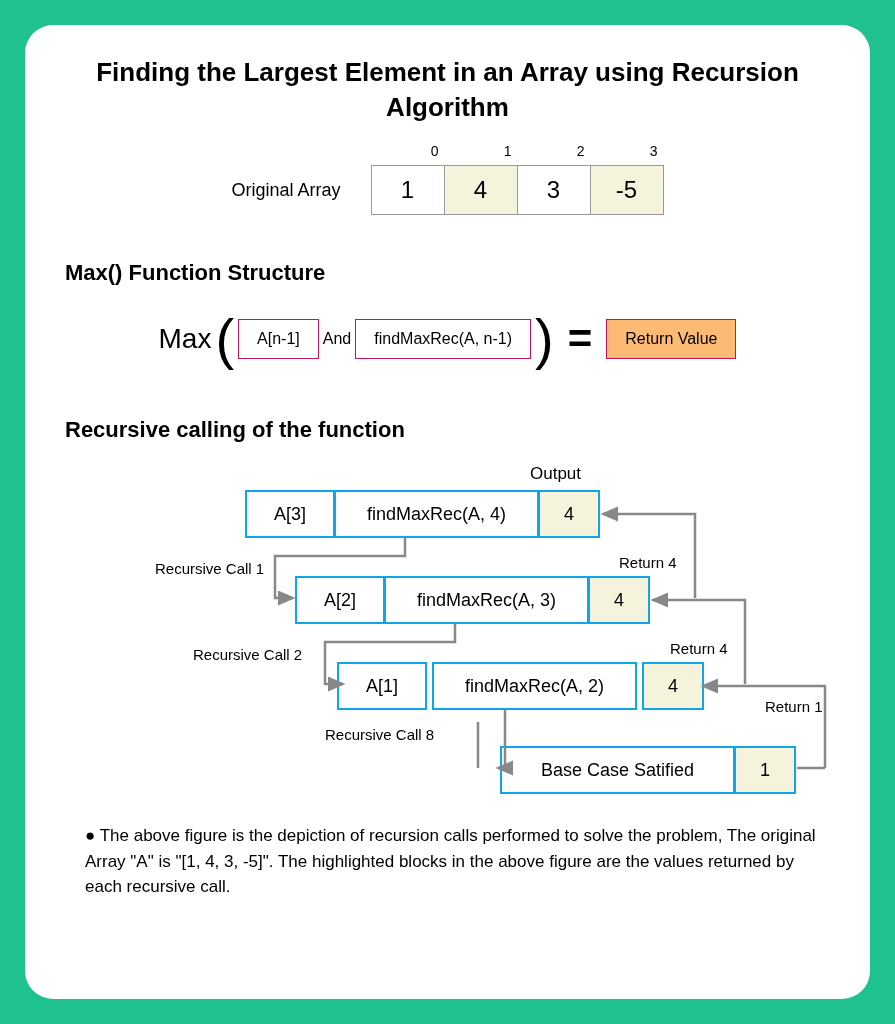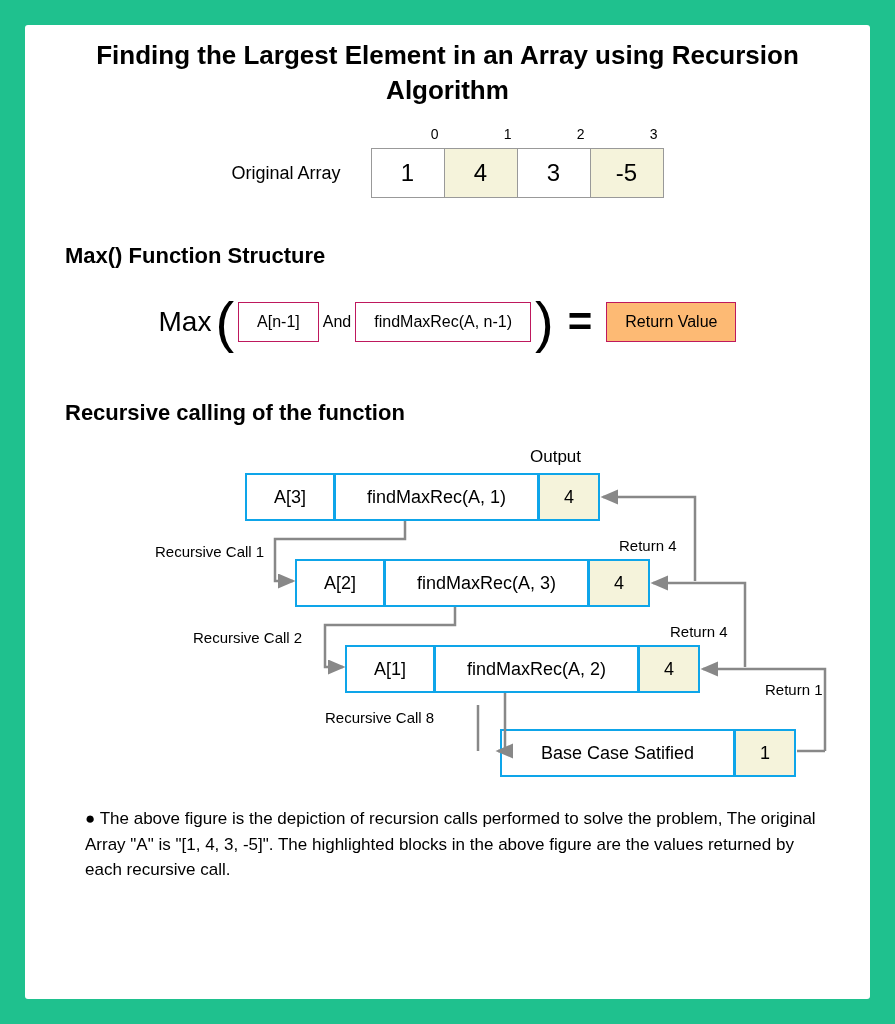--- a/index.html
+++ b/index.html
@@ -5,24 +5,24 @@
 * { box-sizing: border-box; margin: 0; padding: 0; }
 body {
   background: #1fc18e;
   padding: 25px;
   font-family: 'Segoe UI', Arial, sans-serif;
   width: 895px;
   height: 1024px;
 }
 .card {
   background: #fff;
-  border-radius: 3px;
+  border-radius: 28px;
   width: 100%;
   height: 100%;
-  padding: 13px 40px;
+  padding: 30px 40px;
   position: relative;
 }
 .title {
   font-size: 26px;
   font-weight: 700;
   text-align: center;
   line-height: 1.35;
   margin-bottom: 40px;
 }
 .arr-section { display: flex; align-items: center; justify-content: center; gap: 30px; margin-bottom: 45px; }
@@ -122,37 +122,37 @@
   </div>
 
   <div class="subhead">Recursive calling of the function</div>
 
   <div class="rec-area">
 
     <div class="out-lbl" style="left:465px; top:-4px;">Output</div>
 
     <div class="call-row" style="left:180px; top:22px;">
       <div class="cbox w-a">A[3]</div>
-      <div class="cbox w-f">findMaxRec(A, 1)</div>
+      <div class="cbox w-f">findMaxRec(A, 4)</div>
       <div class="cbox w-o hl2">4</div>
     </div>
 
     <div class="txt-lbl" style="left:90px; top:92px;">Recursive Call 1</div>
     <div class="txt-lbl" style="left:554px; top:86px;">Return 4</div>
 
     <div class="call-row" style="left:230px; top:108px;">
       <div class="cbox w-a">A[2]</div>
       <div class="cbox w-f">findMaxRec(A, 3)</div>
       <div class="cbox w-o hl2">4</div>
     </div>
 
     <div class="txt-lbl" style="left:128px; top:178px;">Recursive Call 2</div>
     <div class="txt-lbl" style="left:605px; top:172px;">Return 4</div>
 
-    <div class="call-row" style="left:280px; top:194px;">
+    <div class="call-row" style="left:272px; top:194px;gap:6px;">
       <div class="cbox w-a">A[1]</div>
       <div class="cbox w-f">findMaxRec(A, 2)</div>
       <div class="cbox w-o hl2">4</div>
     </div>
 
     <div class="txt-lbl" style="left:260px; top:258px;">Recursive Call 8</div>
     <div class="txt-lbl" style="left:700px; top:230px;">Return 1</div>
 
     <div class="call-row" style="left:435px; top:278px;">
       <div class="cbox w-base">Base Case Satified</div>

